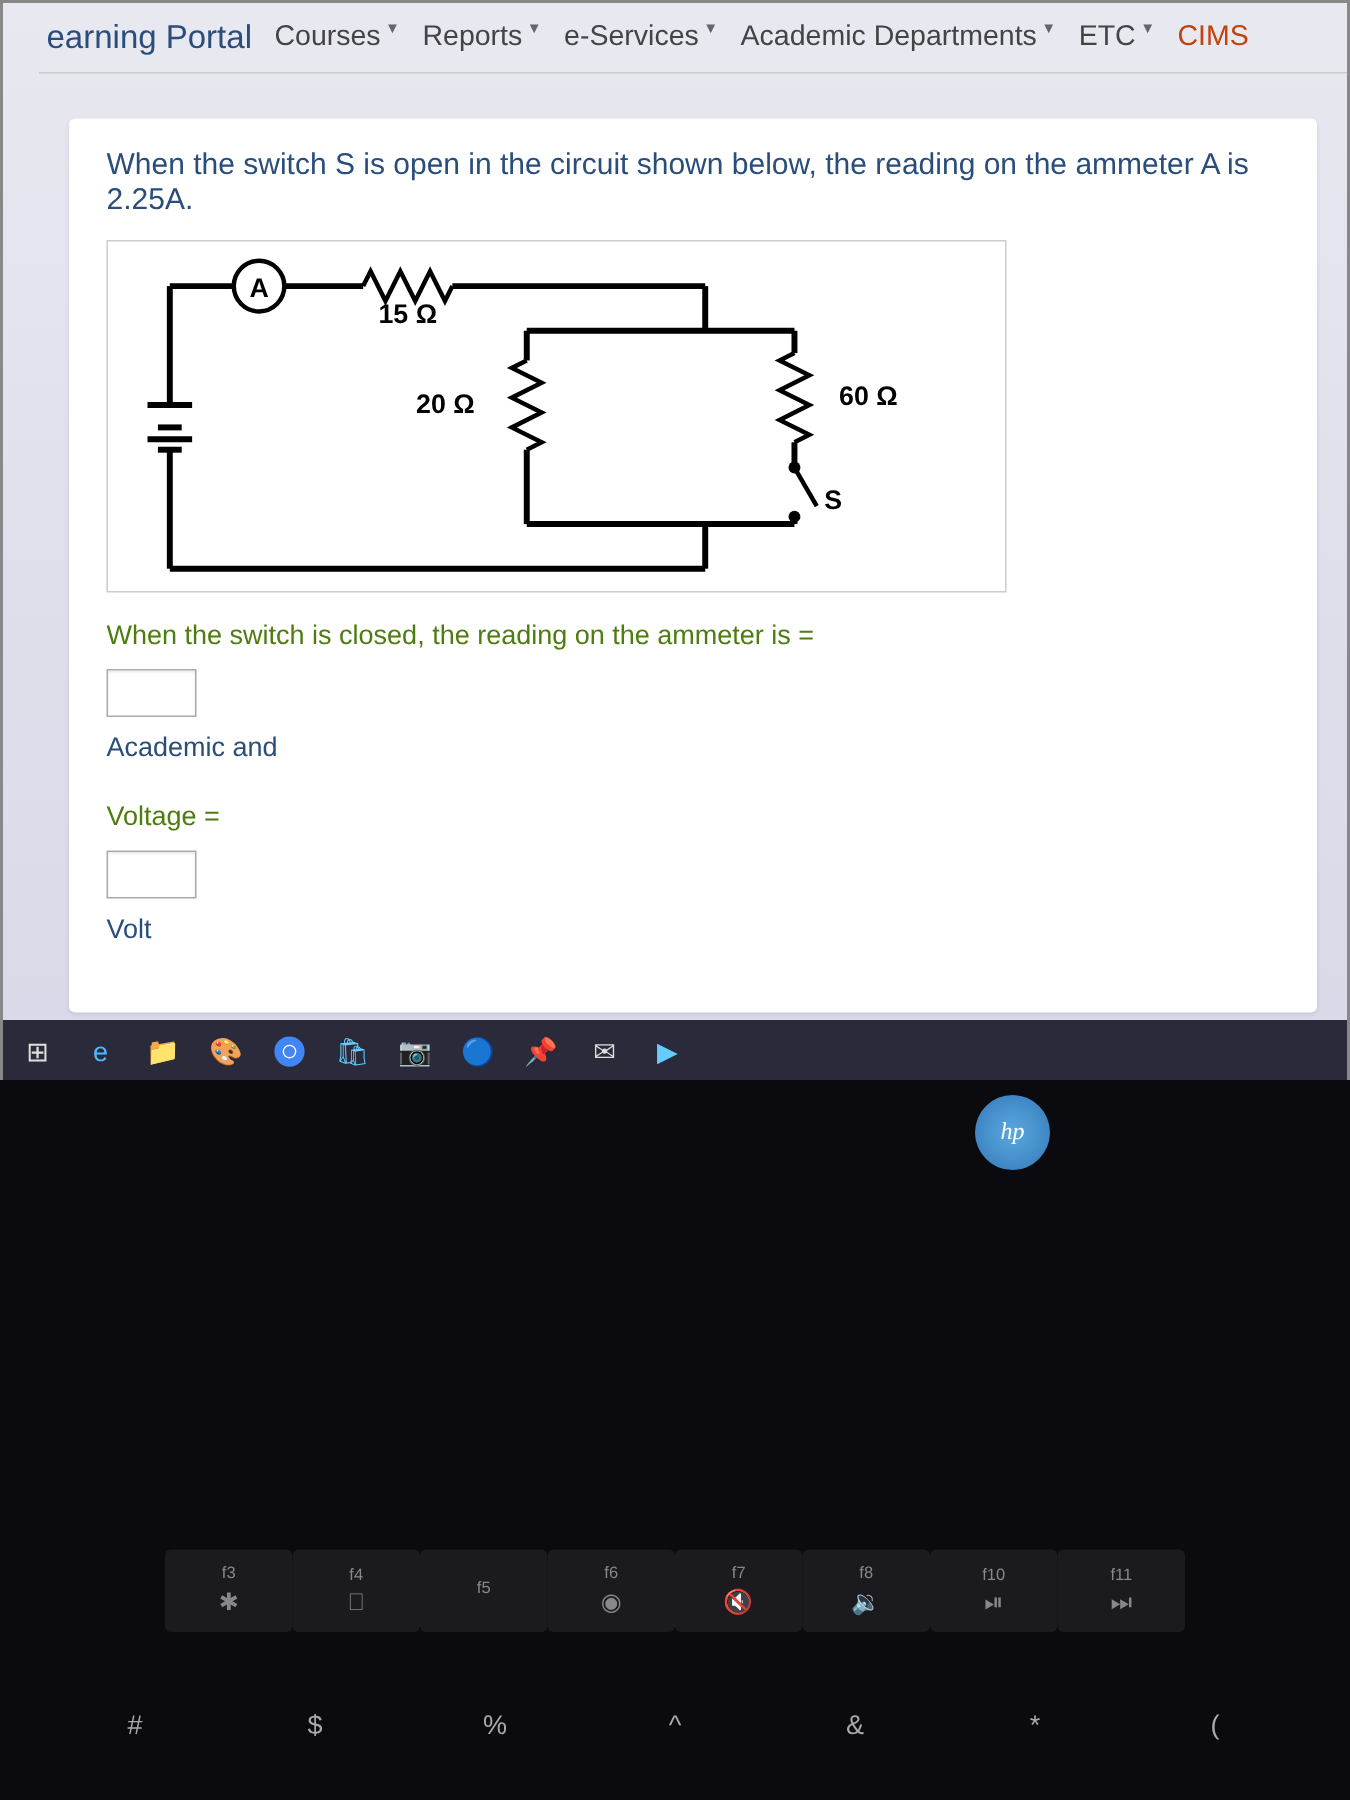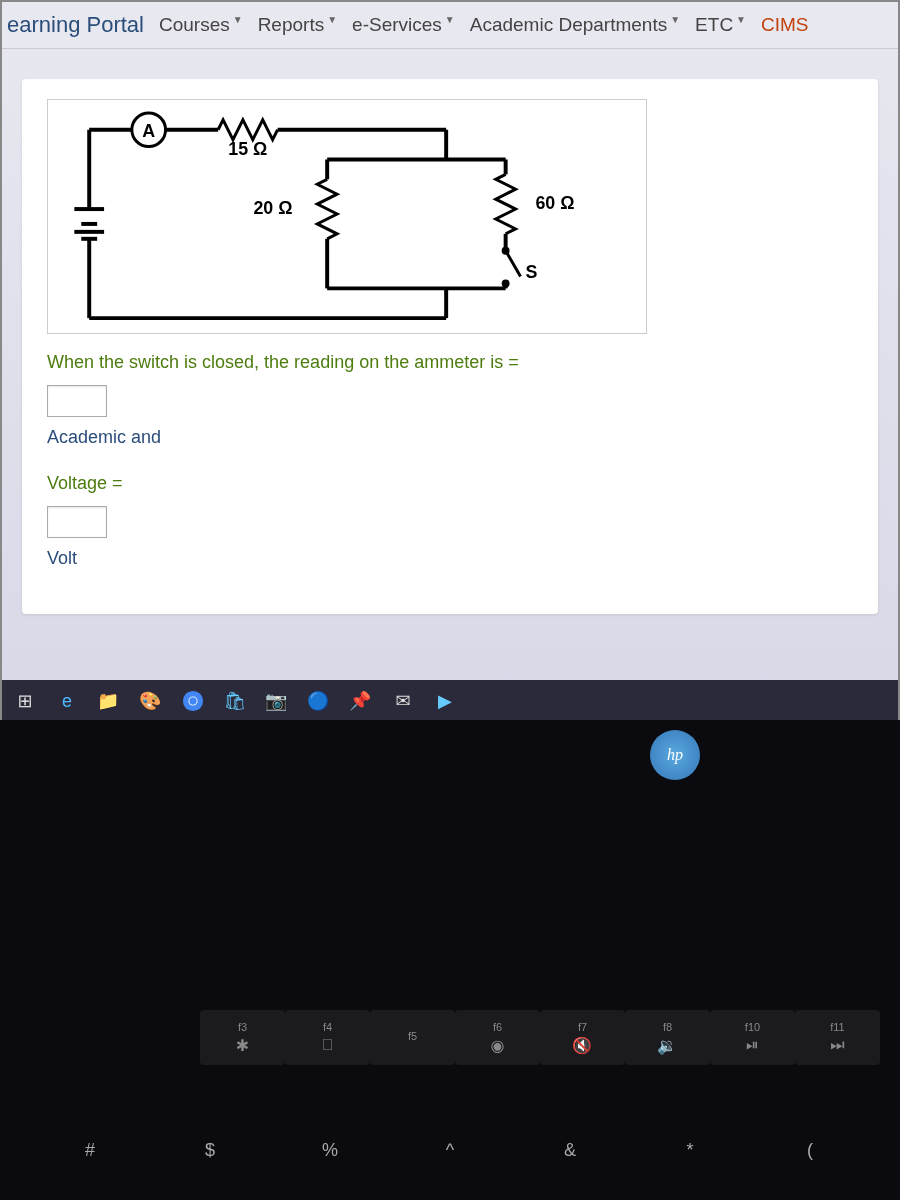--- a/index.html
+++ b/index.html
@@ -10,20 +10,21 @@
       height: 1200px;
       overflow: hidden;
       position: relative;
     }
     .screen {
       background: linear-gradient(180deg, #e8e8f0 0%, #d8d8e8 100%);
       width: 100%;
       height: 720px;
       border: 2px solid #888;
       position: relative;
+      padding-left: 24px;
     }
     .navbar {
       display: flex;
       align-items: center;
       padding: 10px 5px;
       gap: 15px;
       background: #e8e8f0;
       border-bottom: 1px solid #ccc;
       font-size: 20px;
     }
@@ -127,25 +128,25 @@
       display: flex;
       align-items: center;
       justify-content: center;
       color: #fff;
       font-style: italic;
       font-size: 16px;
       font-family: Georgia, serif;
     }
     .fn-keys {
       position: absolute;
-      top: 1010px;
+      top: 1033px;
       left: 0;
       width: 100%;
       display: flex;
-      justify-content: flex-end;
+      justify-content: center;
       padding: 0 20px;
     }
     .fn-key {
       background: #1a1a1f;
       color: #888;
       width: 85px;
       height: 55px;
       border-radius: 4px;
       display: flex;
       flex-direction: column;
@@ -196,20 +197,21 @@
     <span class="nav-item">
       <span>ETC</span>
       <span class="caret">▼</span>
     </span>
     <span class="nav-item red">
       <span>CIMS</span>
     </span>
   </div>
 
   <div class="content">
+    <div class="question-text">When the switch S is open in the circuit shown below, the reading on the ammeter A is 2.25A.</div>
 
     <div class="circuit-container">
       <svg class="circuit-svg" viewBox="0 0 600 235">
 
         <line x1="40" y1="30" x2="40" y2="110" stroke="#000" stroke-width="4"></line>
         <line x1="40" y1="140" x2="40" y2="220" stroke="#000" stroke-width="4"></line>
 
         <line x1="25" y1="110" x2="55" y2="110" stroke="#000" stroke-width="4"></line>
         <line x1="32" y1="125" x2="48" y2="125" stroke="#000" stroke-width="4"></line>
         <line x1="25" y1="133" x2="55" y2="133" stroke="#000" stroke-width="4"></line>

